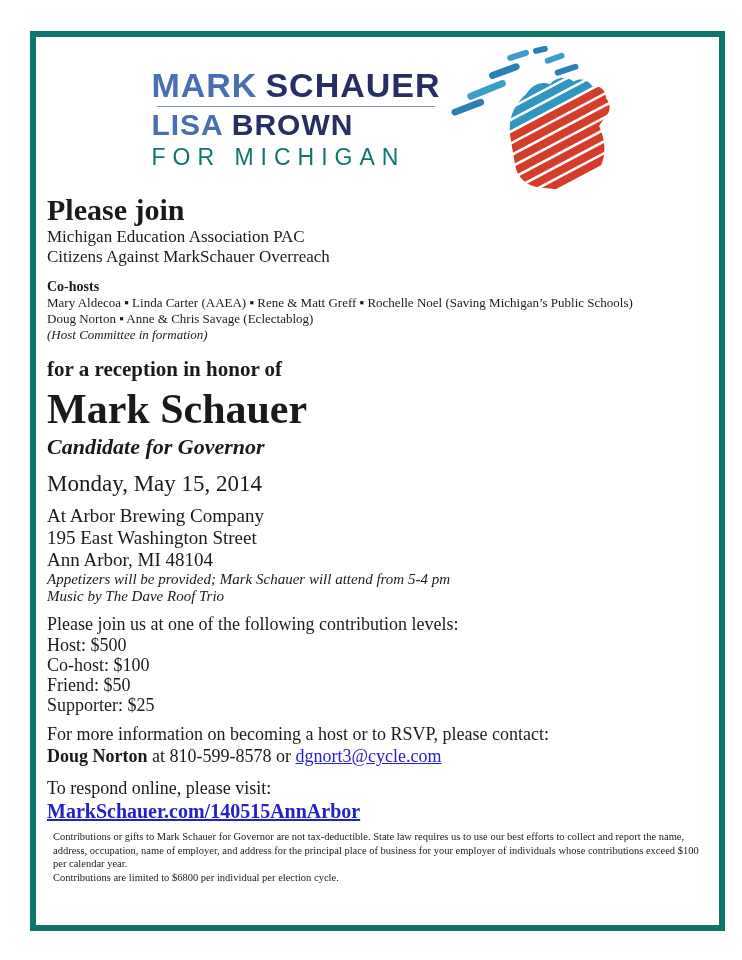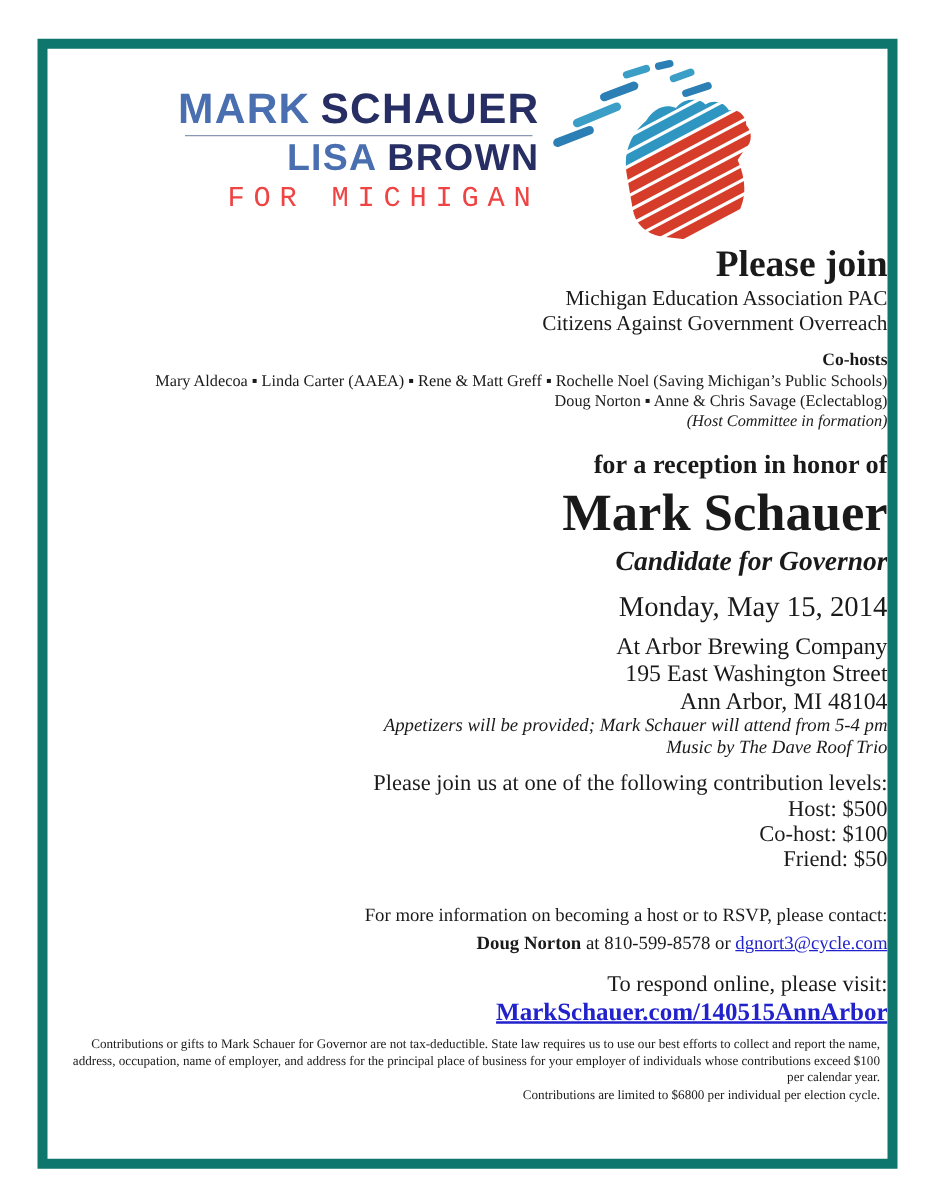--- a/index.html
+++ b/index.html
@@ -1,48 +1,48 @@
 <!DOCTYPE html>
 <html><head>
 <meta charset="utf-8">
 <style>
   html,body{margin:0;padding:0;background:#ffffff;}
   body{width:742px;height:960px;overflow:hidden;font-family:"Liberation Serif","DejaVu Serif",serif;color:#1a1a1a;}
   .frame{
     position:absolute;left:30px;top:31px;width:672px;height:888px;
-    border:8px solid #0f766e;text-align:right;overflow:hidden;
+    border:6px solid #0f766e;text-align:left;overflow:hidden;padding-left:11px;
   }
   
   .logo-row{display:flex;justify-content:center;align-items:flex-start;margin-top:4px;height:152px;}
   .logo-text{margin-top:26px;font-family:"Liberation Sans","DejaVu Sans",sans-serif;font-weight:bold;}
   .logo-line1{font-size:34px;letter-spacing:1px;line-height:36px;white-space:nowrap;}
   .logo-line2{font-size:30px;letter-spacing:1px;line-height:32px;margin-top:2px;white-space:nowrap;}
   .lt-blue{color:#4a6fb0;}
   .navy{color:#262e63;margin-left:8px;}
   .logo-divider{height:1px;background:#8a97b5;margin:3px 6px 1px 6px;}
-  .logo-line3{font-family:Liberation Mono, monospace;font-weight:normal;
-    color:#ef4444;font-size:23px;letter-spacing:7px;margin-top:3px;white-space:nowrap;}
+  .logo-line3{font-family:Liberation Sans, sans-serif;font-weight:normal;
+    color:#0f766e;font-size:23px;letter-spacing:7px;margin-top:3px;white-space:nowrap;}
   .mi-svg{margin-left:6px;margin-top:2px;}
   
   .please-join{font-size:30px;font-weight:bold;line-height:34px;}
   .org-line{font-size:17px;line-height:20px;}
   .cohosts{margin-top:11px;}
   .cohosts-heading{font-size:14px;font-weight:bold;line-height:17px;}
   .cohost-line{font-size:13px;line-height:16px;}
   .committee-note{font-size:13px;line-height:16px;font-style:italic;}
   .reception{margin-top:13px;font-size:21px;font-weight:bold;line-height:26px;}
   .honoree{margin-top:3px;font-size:42px;font-weight:bold;line-height:48px;}
   .honoree-title{font-size:22px;font-weight:bold;font-style:italic;line-height:28px;}
   .datetime{margin-top:10px;font-size:23px;line-height:26px;}
   .venue{margin-top:8px;font-size:19px;line-height:22px;}
   .event-note{font-size:15px;font-style:italic;line-height:17px;}
   .contrib{margin-top:8px;}
   .contrib-intro{font-size:18px;line-height:22px;}
   .contrib-level{font-size:18px;line-height:20px;}
-  .contact{margin-top:25px;font-size:15px;line-height:22px;}
+  .contact{margin-top:8px;font-size:18px;line-height:22px;}
   .contact b{font-weight:bold;}
   .respond{margin-top:10px;}
   .respond-intro{font-size:18px;line-height:22px;}
   .respond-link{font-size:20px;line-height:24px;font-weight:bold;}
   a.link{color:#2222cc;text-decoration:underline;cursor:pointer;}
   .fineprint{margin:7px auto 0 auto;width:660px;font-size:10.5px;line-height:13.5px;}
   .printed{font-size:13px;line-height:16px;}
 </style>
 </head>
 <body>
@@ -83,21 +83,21 @@
         <line x1="30" y1="150" x2="200" y2="60" stroke="#d63c2a"></line>
         <line x1="30" y1="162" x2="200" y2="72" stroke="#d63c2a"></line>
         <line x1="30" y1="174" x2="200" y2="84" stroke="#d63c2a"></line>
         <line x1="30" y1="186" x2="200" y2="96" stroke="#d63c2a"></line>
       </g>
     </svg>
   </div>
 
   <div class="please-join">Please join</div>
   <div class="org-line">Michigan Education Association PAC</div>
-  <div class="org-line">Citizens Against Government Overreach</div>
+  <div class="org-line">Citizens Against MarkSchauer Overreach</div>
 
   <div class="cohosts">
     <div class="cohosts-heading">Co-hosts</div>
     <div class="cohost-line">Mary Aldecoa ▪ Linda Carter (AAEA) ▪ Rene &amp; Matt Greff ▪ Rochelle Noel (Saving Michigan’s Public Schools)</div>
     <div class="cohost-line">Doug Norton ▪ Anne &amp; Chris Savage (Eclectablog)</div>
     <div class="committee-note">(Host Committee in formation)</div>
   </div>
 
   <div class="reception">for a reception in honor of</div>
   <div class="honoree">Mark Schauer</div>
@@ -113,20 +113,21 @@
     <div>Ann Arbor, MI 48104</div>
   </div>
   <div class="event-note">Appetizers will be provided; Mark Schauer will attend from 5-4 pm</div>
   <div class="event-note">Music by The Dave Roof Trio</div>
 
   <div class="contrib">
     <div class="contrib-intro">Please join us at one of the following contribution levels:</div>
     <div class="contrib-level">Host: $500</div>
     <div class="contrib-level">Co-host: $100</div>
     <div class="contrib-level">Friend: $50</div>
+    <div class="contrib-level">Supporter: $25</div>
   </div>
 
   <div class="contact">
     <div>For more information on becoming a host or to RSVP, please contact:</div>
     <div><b>Doug Norton</b><span> at 810-599-8578 or </span><a class="link">dgnort3@cycle.com</a></div>
   </div>
 
   <div class="respond">
     <div class="respond-intro">To respond online, please visit:</div>
     <div class="respond-link"><a class="link">MarkSchauer.com/140515AnnArbor</a></div>

